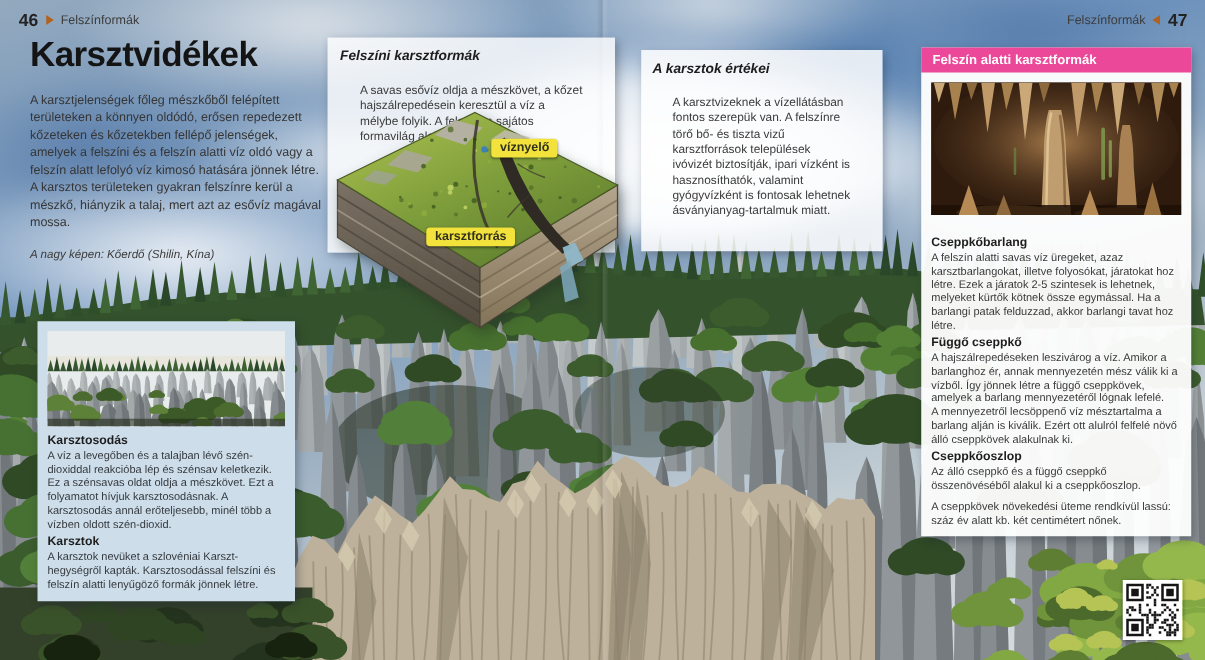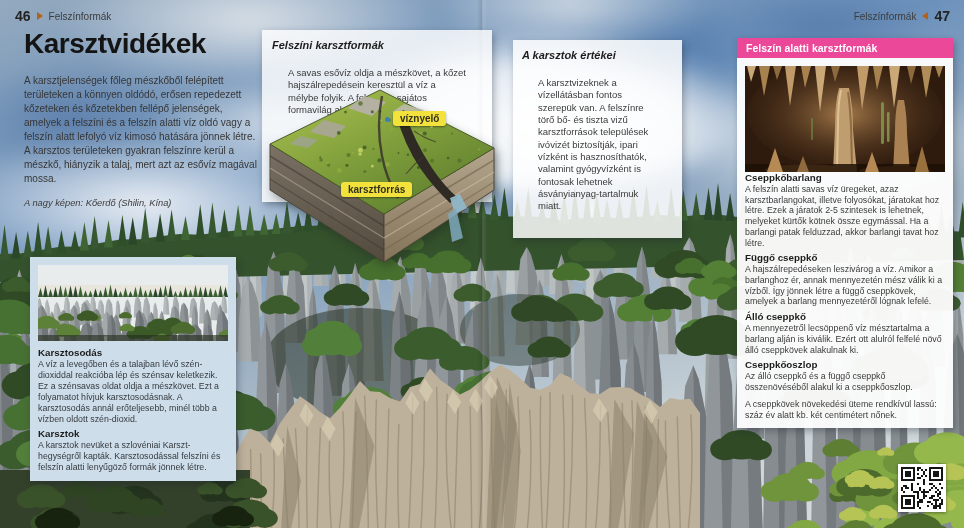--- a/index.html
+++ b/index.html
@@ -31,29 +31,29 @@
   
   .intro{position:absolute;left:24px;top:28px;width:236px;color:#333;}
   .intro h1{margin:0 0 14px 0;font-size:28px;letter-spacing:-.5px;color:#141414;}
   .intro p{margin:0;font-size:10px;line-height:1.4;color:#363636;}
   .intro .caption{margin-top:11px;font-style:italic;font-size:9.3px;color:#3c3c3c;}
   
   .panel{position:absolute;box-shadow:2px 3px 7px rgba(25,35,48,.35);}
   .panel h2{margin:0 0 3px 0;font-size:11px;color:#1d1d1d;font-style:italic;}
   .panel p{margin:16px;font-size:9.5px;line-height:1.3;color:#3a3a3a;}
   .surface{left:262px;top:30px;width:230px;height:172px;background:rgba(255,255,255,.8);padding:9px 10px;box-sizing:border-box;}
-  .values{left:513px;top:40px;width:169px;background:rgba(255,255,255,.84);padding:9px;box-sizing:border-box;}
+  .values{left:513px;top:40px;width:193px;background:rgba(255,255,255,.84);padding:9px;box-sizing:border-box;}
   #diagram-svg{position:absolute;left:264px;top:86px;filter:drop-shadow(3px 5px 5px rgba(30,40,30,.4));}
   .chip{position:absolute;background:#f3e23b;border-radius:3px;padding:2px 7px;font-size:10px;font-weight:bold;color:#31301c;
         box-shadow:0 1px 2px rgba(0,0,0,.4);white-space:nowrap;}
   .chip-dot{position:absolute;width:5px;height:5px;border-radius:50%;background:#3f7fb5;}
   .bar{background:#ec4899;color:#fff;font-size:10.5px;font-weight:bold;padding:4px 9px;}
   
   .underground{left:737px;top:38px;width:216px;background:rgba(253,253,253,.96);}
-  .underground .inner{padding:0 8px 8px 8px;border-radius:11px;}
+  .underground .inner{padding:17px 8px 8px 8px;border-radius:11px;}
   .underground h3{margin:4px 0 1px 0;font-size:9.8px;color:#1d1d1d;}
   .underground p{margin:0;font-size:8.8px;line-height:1.22;color:#3a3a3a;}
   .underground .footnote{margin-top:6px;}
   #cave-svg{display:block;margin:8px 8px 0 8px;background:#2e1b0e;}
   
   .tudode{left:30px;top:257px;width:206px;background:#cdddea;}
   .tudode .inner{padding:6px 8px 8px 8px;}
   .tudode h3{margin:4px 0 1px 0;font-size:9.8px;color:#1d1d1d;}
   .tudode p{margin:0;font-size:8.8px;line-height:1.24;color:#353a3f;}
   #tudode-photo-svg{display:block;margin:8px 8px 0 8px;background:#e9ecec;}
@@ -1058,21 +1058,20 @@
       <polygon points="22,106 30,82 38,106" fill="#b58a55"></polygon>
         <polygon points="52,106 58,90 64,106" fill="#8f6a3f"></polygon>
       <polygon points="120,106 127,86 134,106" fill="#b58a55"></polygon>
         <polygon points="170,106 177,80 184,106" fill="#99713f"></polygon>
     </svg>
     <div class="inner">
       <h3 style="margin-top:0;">Cseppkőbarlang</h3>
       <p>A felszín alatti savas víz üregeket, azaz karsztbarlangokat, illetve folyosókat, járatokat hoz létre. Ezek a járatok 2-5 szintesek is lehetnek, melyeket kürtők kötnek össze egymással. Ha a barlangi patak felduzzad, akkor barlangi tavat hoz létre.</p>
       <h3>Függő cseppkő</h3>
       <p>A hajszálrepedéseken leszivárog a víz. Amikor a barlanghoz ér, annak mennyezetén mész válik ki a vízből. Így jönnek létre a függő cseppkövek, amelyek a barlang mennyezetéről lógnak lefelé.</p>
-      <h3>Álló cseppkő</h3>
       <p>A mennyezetről lecsöppenő víz mésztartalma a barlang alján is kiválik. Ezért ott alulról felfelé növő álló cseppkövek alakulnak ki.</p>
       <h3>Cseppkőoszlop</h3>
       <p>Az álló cseppkő és a függő cseppkő összenövéséből alakul ki a cseppkőoszlop.</p>
       <p class="footnote">A cseppkövek növekedési üteme rendkívül lassú: száz év alatt kb. két centimétert nőnek.</p>
     </div>
   </section>
 
   <aside class="panel tudode">
     <svg id="tudode-photo-svg" width="190" height="76" viewBox="0 0 190 76">
         <rect x="0" y="0" width="190" height="30" fill="#e9ecec"></rect>

